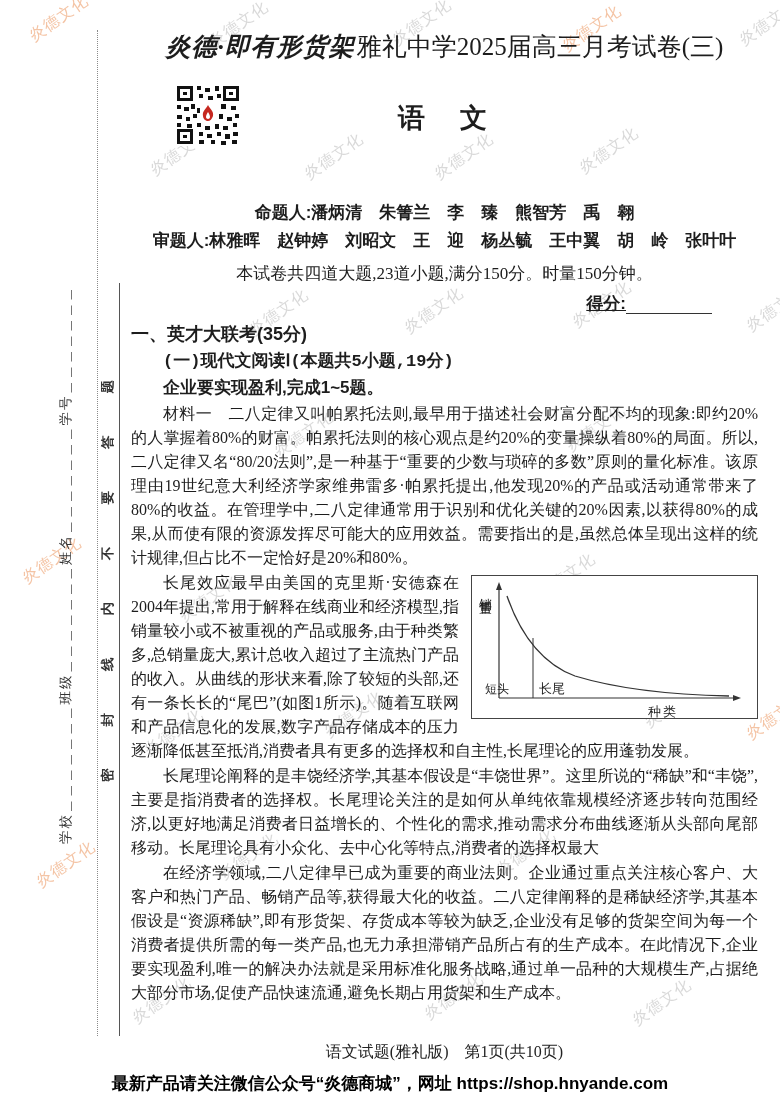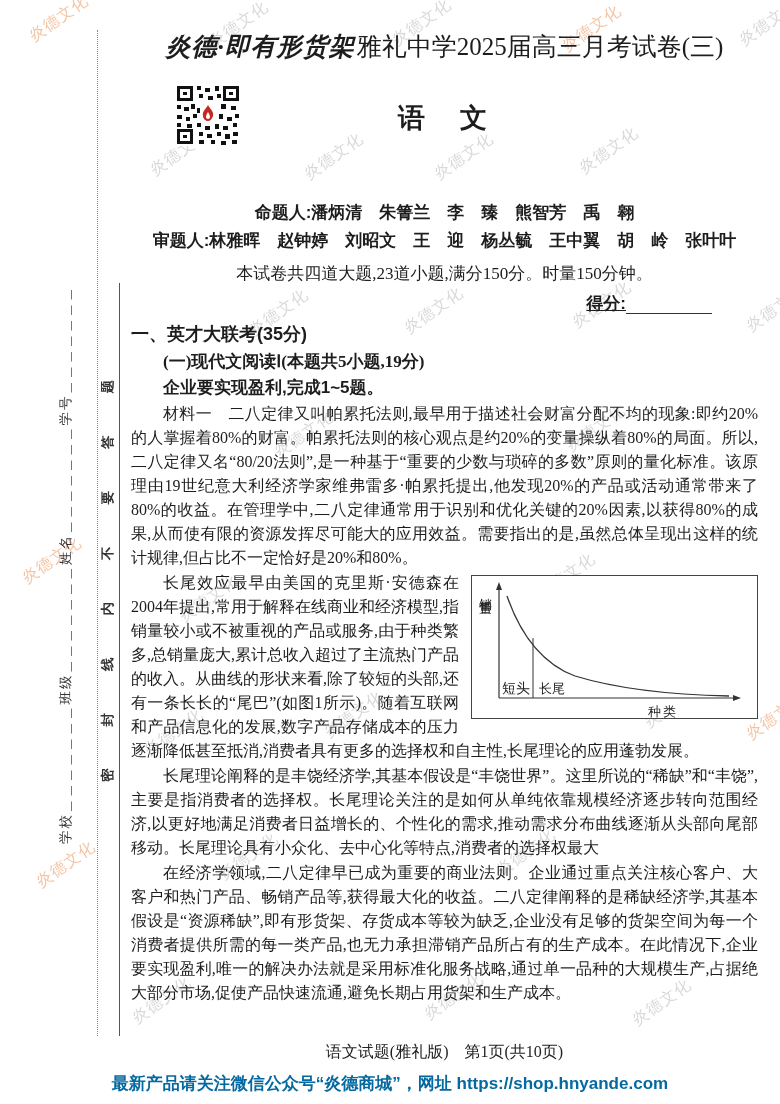--- a/index.html
+++ b/index.html
@@ -28,37 +28,37 @@
   .people + .people{margin-top:6px;}
   .info{margin-top:11px;text-align:center;font-size:17px;line-height:22px;}
   .score{margin-top:9px;text-align:right;padding-right:46px;font-size:17px;line-height:20px;}
   .score-label{font-weight:bold;font-family:"Liberation Sans",sans-serif;text-decoration:underline;}
   .score-blank{display:inline-block;width:86px;height:14px;border-bottom:1px solid #333;vertical-align:bottom;}
   
   .content{margin-top:8px;}
   .content h2{margin:0;font-size:18px;line-height:25px;font-weight:bold;
       font-family:"Liberation Sans",sans-serif;}
   .content h3{margin:2px 0 0 0;padding-left:32px;font-size:17px;line-height:26px;font-weight:bold;
-      font-family:Liberation Serif, serif;}
+      font-family:Liberation Mono, monospace;}
   .instr{padding-left:32px;font-size:17px;line-height:26px;font-weight:bold;
       font-family:"Liberation Sans",sans-serif;}
   .content p{margin:1px 0 0 0;font-size:16px;line-height:24px;text-align:justify;text-indent:32px;}
   .mat-label{font-weight:normal;font-family:"Liberation Sans",sans-serif;}
   
   .fig{float:right;width:287px;margin:4px 0 2px 12px;text-indent:0;text-align:center;}
   .figbox{display:block;position:relative;width:285px;height:142px;border:1px solid #444;background:#fff;}
   .figbox .ylab{position:absolute;left:6px;top:12px;writing-mode:vertical-rl;font-size:13px;line-height:14px;letter-spacing:2px;}
-  .figbox .headlab{position:absolute;left:30px;top:101px;font-size:14px;text-align:right;}
+  .figbox .headlab{position:absolute;left:13px;top:101px;font-size:12px;text-align:right;}
   .figbox .taillab{position:absolute;left:67px;top:101px;font-size:13px;}
   .figbox .xlab{position:absolute;left:176px;top:124px;font-size:13px;letter-spacing:2px;}
   .figcap{display:block;margin-top:2px;font-size:14px;line-height:18px;}
   
   .pagefoot{position:absolute;left:131px;top:1042px;width:627px;text-align:center;font-size:16px;color:#222;}
   .promo{position:absolute;left:0;top:1072px;width:780px;text-align:center;font-size:17px;font-weight:bold;
-      font-family:"Liberation Sans",sans-serif;color:#0369a1;}
+      font-family:"Liberation Sans",sans-serif;color:#000000;}
 </style>
 </head>
 <body>
 
 <div class="page">
 
   <span class="wm o" style="left:25px;top:8px">炎德文化</span>
   <span class="wm g" style="left:205px;top:14px">炎德文化</span>
   <span class="wm g" style="left:388px;top:12px">炎德文化</span>
   <span class="wm o" style="left:558px;top:18px">炎德文化</span>

